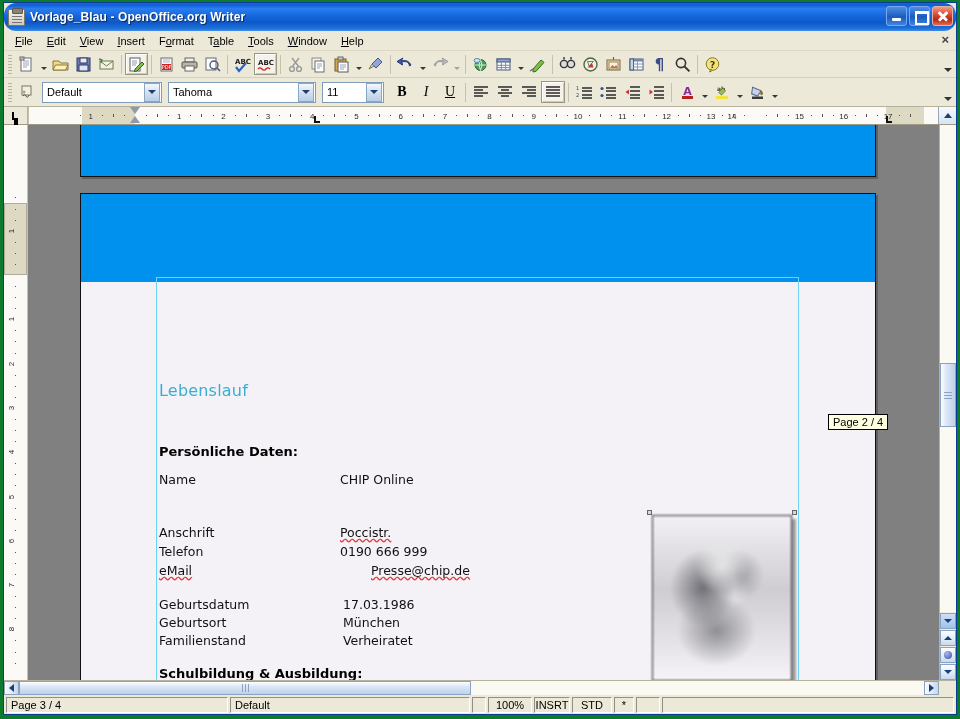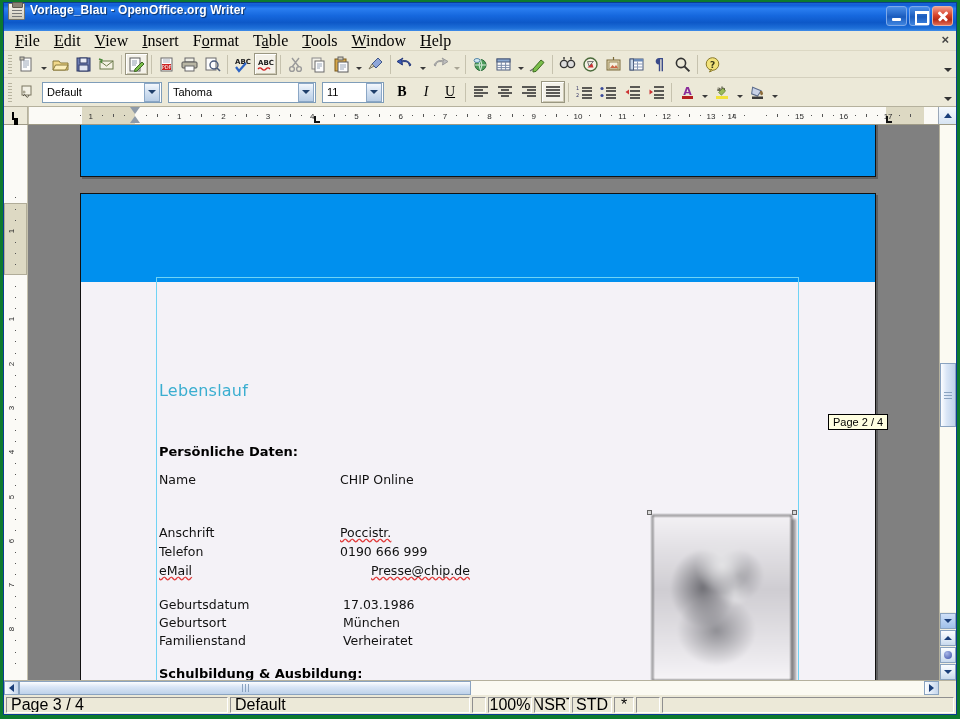--- a/index.html
+++ b/index.html
@@ -25,23 +25,24 @@
     background: #ece9d8;
     display: flex; flex-direction: column;
   }
 
   
   .titlebar {
     height: 28px; flex: 0 0 28px;
     background: linear-gradient(to bottom,
       #1b64d4 0%, #0f5ed8 8%, #2a7ef0 20%, #1668de 45%,
       #0d58c8 70%, #1e6fd8 90%, #3f8ce8 100%);
-    display: flex; 
+    display: flex; align-items: center;
     padding: 0 2px 0 4px;
     position: relative;
+    border-radius: 12px;
   }
   .title-icon {
     width: 17px; height: 17px;
     margin-right: 5px;
     background: linear-gradient(to bottom,#f7f5ee,#cfcabb);
     border: 1px solid #7a7668;
     border-radius: 1px;
     position: relative;
     flex: 0 0 17px;
   }
@@ -100,23 +101,23 @@
   
   .menubar {
     height: 20px; flex: 0 0 20px;
     background: #ece9d8;
     display: flex; align-items: center;
     padding-left: 4px;
     border-bottom: 1px solid #dcd8c4;
     position: relative;
   }
   .menu-item {
-    font-size: 16px; color: #000;
+    font-size: 11px; color: #000;
     padding: 2px 7px;
-    cursor: default; white-space: nowrap; font-family: Liberation Serif, serif;
+    cursor: default; white-space: nowrap;
   }
   .menu-item u { text-decoration: underline; }
   .doc-close {
     position: absolute; right: 7px; top: 3px;
     font-size: 13px; color: #444; font-weight: bold;
     line-height: 12px; cursor: default;
     font-family: "Liberation Sans", sans-serif;
   }
 
   
@@ -487,21 +488,21 @@
     background: #ece9d8;
     display: flex; align-items: stretch;
     padding: 2px 2px 1px 2px;
     gap: 2px;
   }
   .sfield {
     border: 1px solid #a0a0a0;
     border-top-color: #8f8f8f; border-left-color: #8f8f8f;
     border-right-color: #fff; border-bottom-color: #fff;
     background: #ece9d8;
-    font-size: 16px; color: #000;
+    font-size: 11px; color: #000;
     display: flex; align-items: center;
     padding: 0 4px;
     white-space: nowrap; overflow: hidden;
   }
   .sfield.c { justify-content: center; }
   .grow { flex: 1 1 auto; }
 </style>
 </head>
 <body>
 

